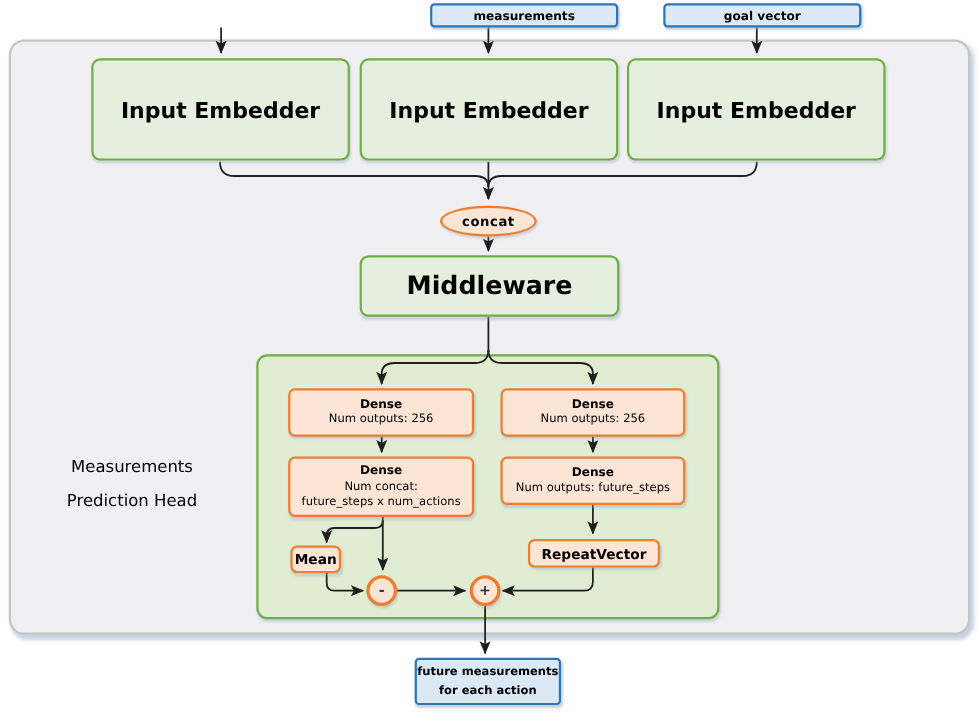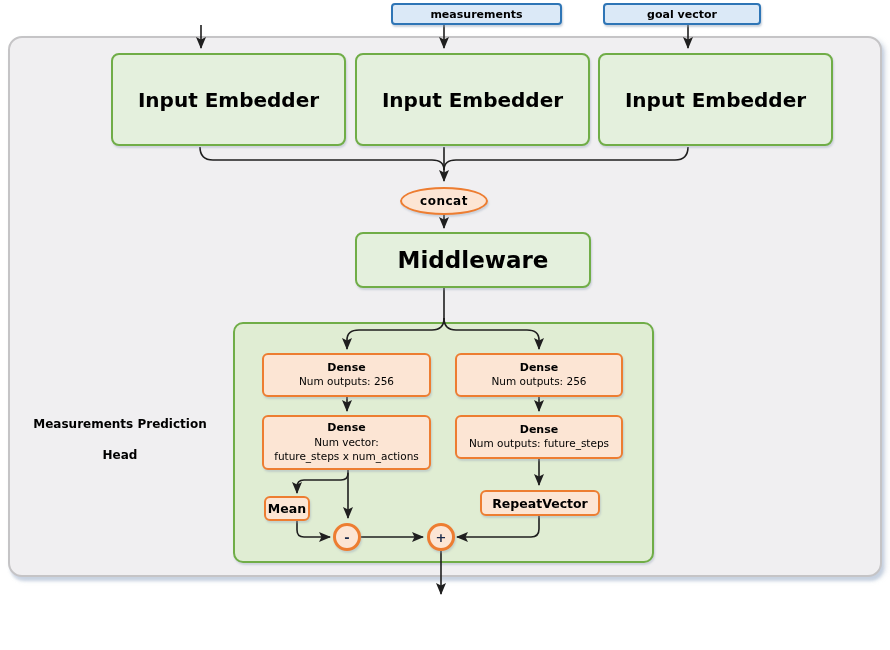--- a/index.html
+++ b/index.html
@@ -21,21 +21,21 @@
     border:2.5px solid var(--green_border,#70ad47);
     border-radius:10px;z-index:2;box-sizing:border-box;
     box-shadow:1px 2px 2px rgba(150,165,185,.4);
   }
   
   .box{position:absolute;display:flex;flex-direction:column;align-items:center;justify-content:center;
        box-sizing:border-box;text-align:center;z-index:5;}
   .green-box{
     background:var(--green_fill,#e2efda);
     border:2.5px solid var(--green_border,#70ad47);
-    border-radius:8px;box-shadow:1px 2px 2px rgba(150,165,185,.4);margin-left:28px;
+    border-radius:8px;box-shadow:1px 2px 2px rgba(150,165,185,.4);
   }
   .orange-box{
     background:var(--orange_fill,#fce5d4);
     border:2.5px solid var(--orange_border,#ed7d31);
     border-radius:6px;box-shadow:1px 2px 2px rgba(150,165,185,.4);
   }
   .blue-box{
     background:var(--blue_fill,#dbe9f7);
     border:2px solid var(--blue_border,#2e75b6);
     border-radius:4px;box-shadow:1px 2px 2px rgba(150,165,185,.5);
@@ -51,21 +51,21 @@
   .dense{font-size:10.5px;line-height:1.32;}
   .dense .t{font-weight:bold;font-size:11px;}
   .small-op{font-size:12.5px;font-weight:bold;}
   .circle-op{
     border-radius:50%;border-width:3px;font-size:13px;font-weight:bold;color:#1a2a4a;
     line-height:1;
   }
   .output-box{left:377px;top:598px;width:133px;height:43px;font-size:10.5px;font-weight:bold;line-height:1.55;border-width:2.5px;}
   .head-title{
     position:absolute;left:25px;top:409px;width:190px;z-index:3;
-    font-size:12px;font-weight:bold;line-height:31px;text-align:center;
+    font-size:15px;font-weight:normal;line-height:31px;text-align:center;
   }
   
   #wires{position:absolute;left:0;top:0;z-index:4;pointer-events:none;}
   #wires path{fill:none;stroke:var(--line_color,#1f1f1f);stroke-width:1.6px;}
   #wires .ah{fill:var(--line_color,#1f1f1f);stroke:none;}
 </style>
 </head>
 <body>
 
 <div id="stage">
@@ -99,21 +99,21 @@
     <path d="M297 521 v9 q0 7 7 7 h26" marker-end="url(#ah)"></path>
     <path d="M361 537 H423" marker-end="url(#ah)"></path>
     <path d="M539 459 V485" marker-end="url(#ah)"></path>
     <path d="M539 516 v13 q0 8 -8 8 h-74" marker-end="url(#ah)"></path>
     <path d="M441 551 V594" marker-end="url(#ah)"></path>
   </svg>
 
   <div class="box blue-box top-box" style="left:359px;top:3px;width:171px;margin-left:32px;">
     <span>measurements</span>
   </div>
-  <div class="box blue-box top-box" style="left:603px;top:3px;width:158px;">
+  <div class="box blue-box top-box" style="left:603px;top:3px;width:180px;">
     <span>goal vector</span>
   </div>
 
   <div class="box green-box embedder" style="left:83px;">
     <span>Input Embedder</span>
   </div>
   <div class="box green-box embedder" style="left:327px;">
     <span>Input Embedder</span>
   </div>
   <div class="box green-box embedder" style="left:570px;">
@@ -131,21 +131,21 @@
   <div class="box orange-box dense" style="left:262px;top:353px;width:169px;height:44px;">
     <div class="t">Dense</div>
     <div>Num outputs: 256</div>
   </div>
   <div class="box orange-box dense" style="left:455px;top:353px;width:168px;height:44px;">
     <div class="t">Dense</div>
     <div>Num outputs: 256</div>
   </div>
   <div class="box orange-box dense" style="left:262px;top:415px;width:169px;height:55px;">
     <div class="t">Dense</div>
-    <div>Num vector:</div>
+    <div>Num concat:</div>
     <div>future_steps x num_actions</div>
   </div>
   <div class="box orange-box dense" style="left:455px;top:415px;width:168px;height:44px;">
     <div class="t">Dense</div>
     <div>Num outputs: future_steps</div>
   </div>
 
   <div class="box orange-box small-op" style="left:264px;top:496px;width:46px;height:25px;">
     <span>Mean</span>
   </div>
@@ -153,14 +153,18 @@
     <span>RepeatVector</span>
   </div>
 
   <div class="box orange-box circle-op" style="left:333px;top:523px;width:28px;height:28px;">
     <span>-</span>
   </div>
   <div class="box orange-box circle-op" style="left:427px;top:523px;width:28px;height:28px;">
     <span>+</span>
   </div>
 
+  <div class="box blue-box output-box">
+    <div>future measurements</div>
+    <div>for each action</div>
+  </div>
 
 </div>
 
 </body></html>

